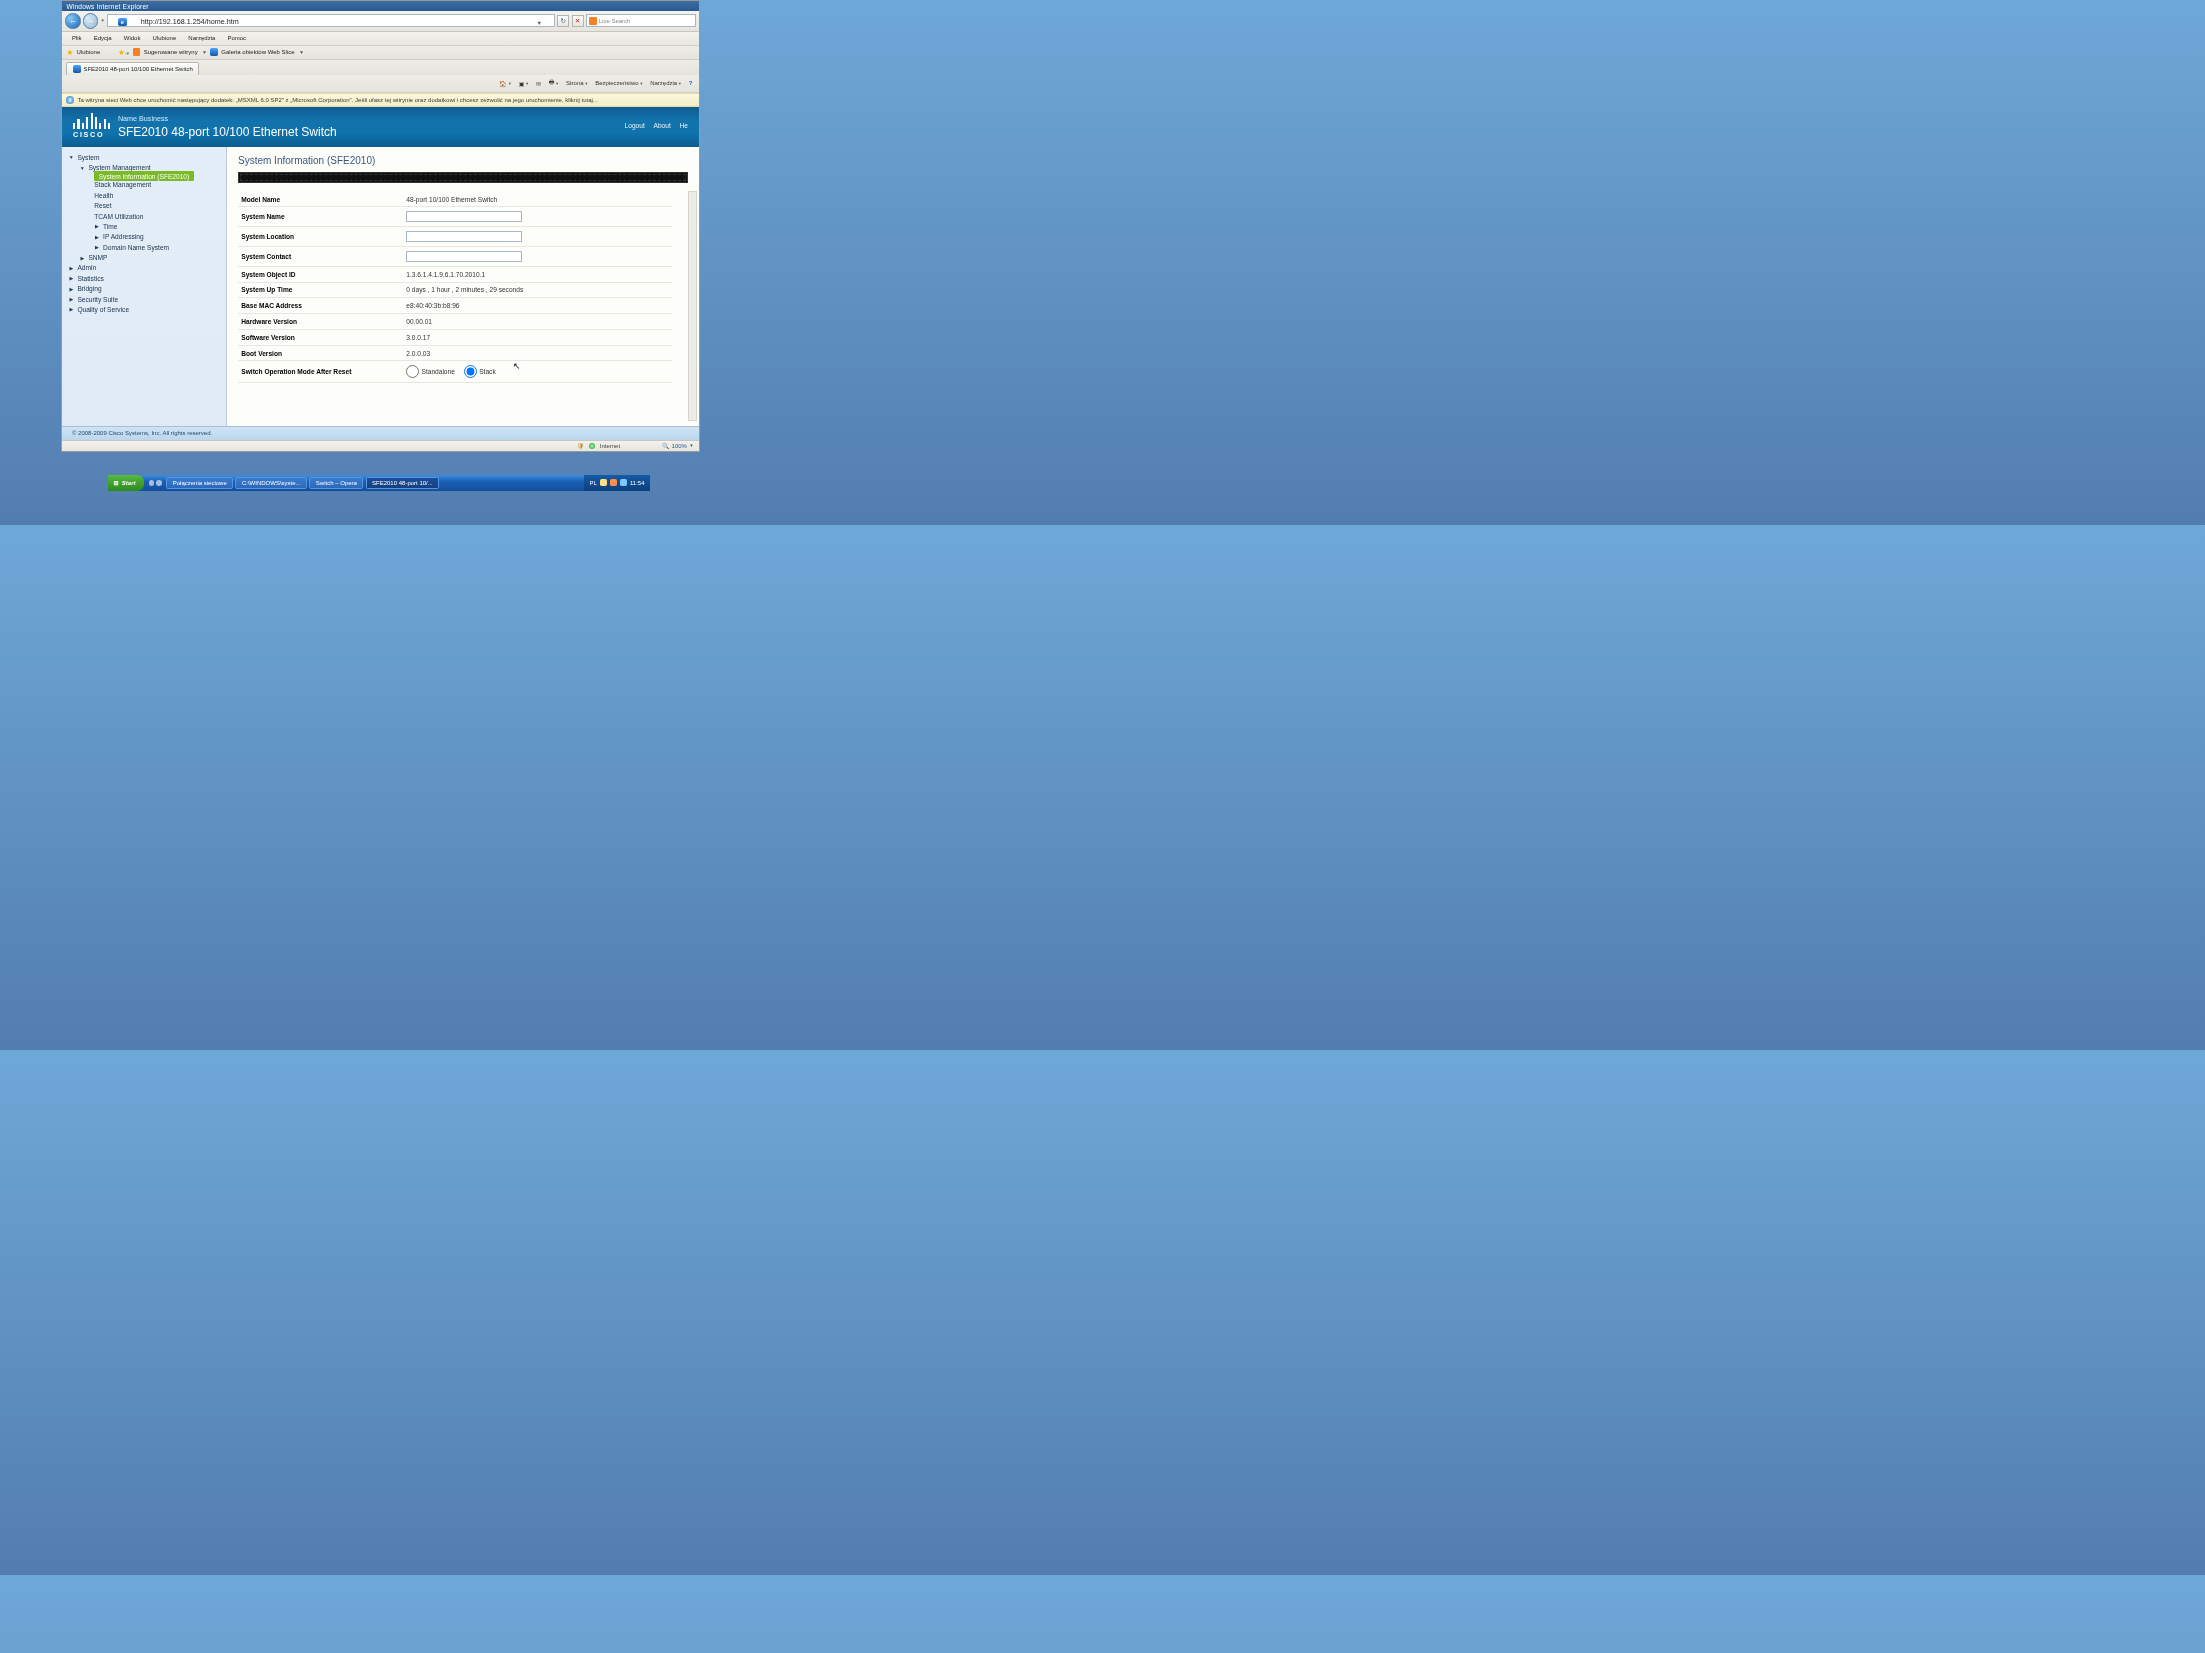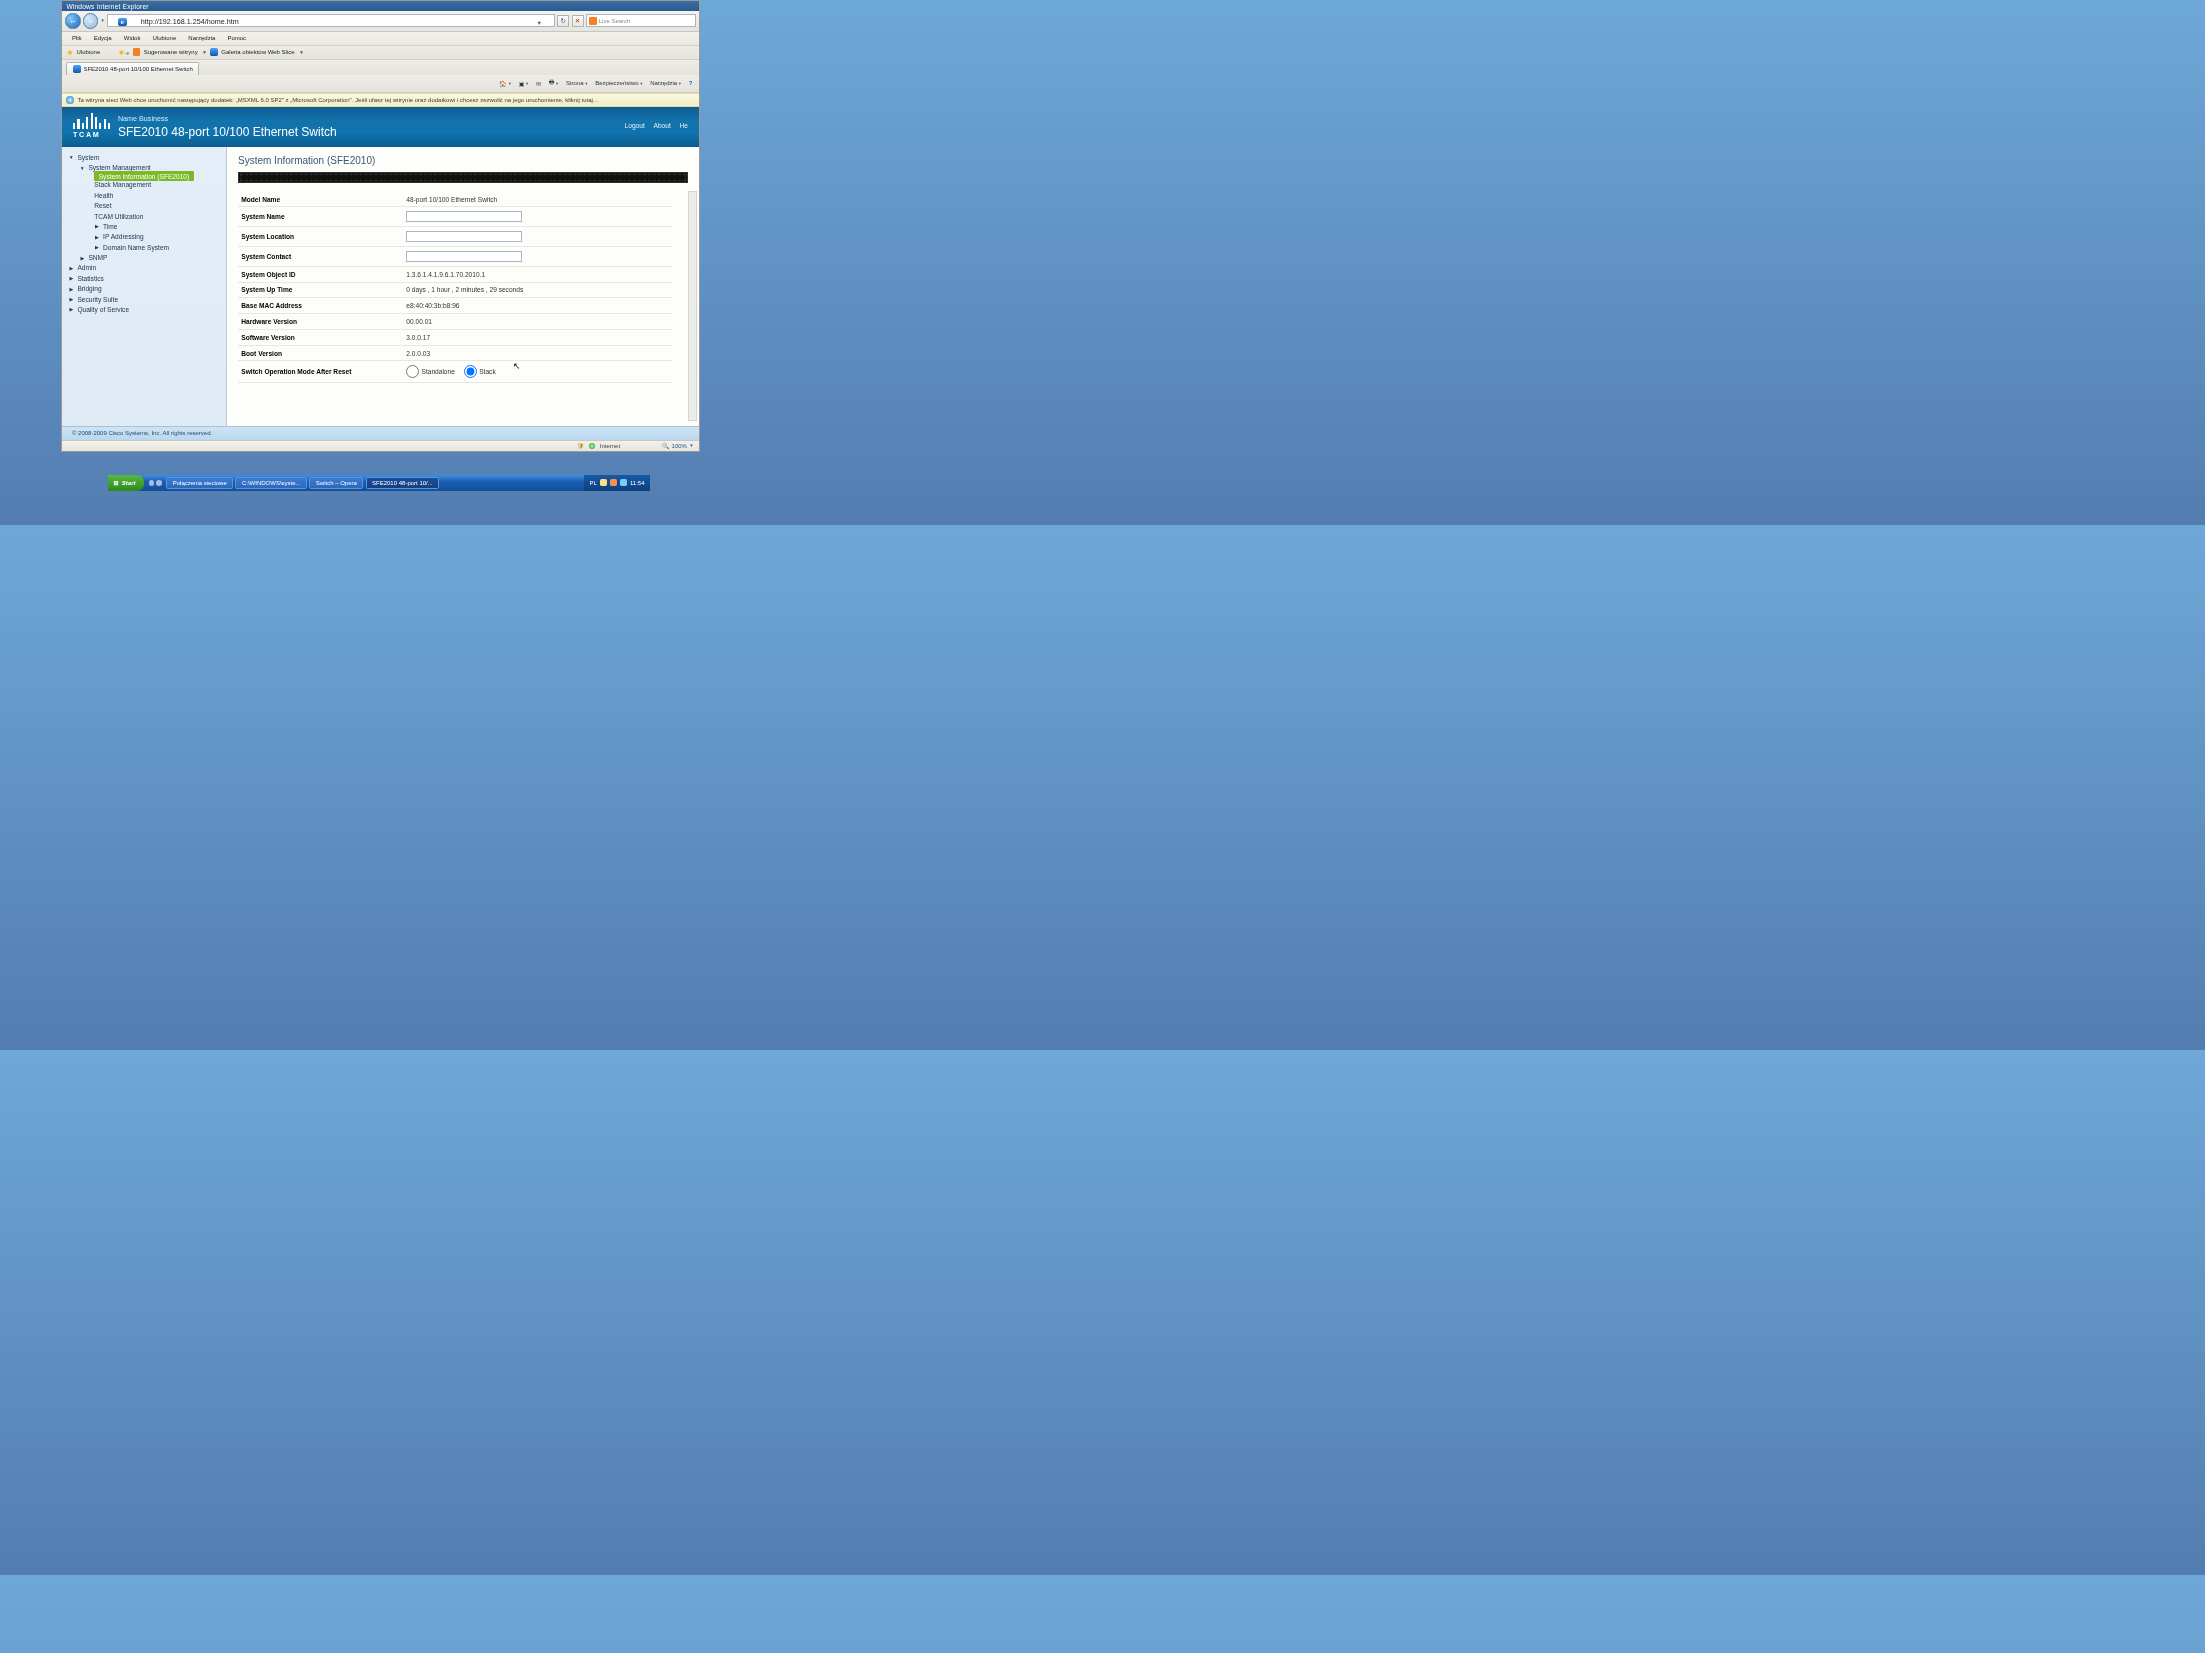--- a/index.html
+++ b/index.html
@@ -352,21 +352,21 @@
           <i style="height:5.5px"></i>
             <i style="height:10px"></i>
             <i style="height:5.5px"></i>
           <i style="height:12px"></i>
             <i style="height:15.4px"></i>
             <i style="height:12px"></i>
           <i style="height:5.5px"></i>
             <i style="height:10px"></i>
             <i style="height:5.5px"></i>
         </div>
-        <div class="cisco-word">TCAM</div>
+        <div class="cisco-word">CISCO</div>
       </div>
       <div>
         <div class="sb">Name Business</div>
         <div class="prod">SFE2010 48-port 10/100 Ethernet Switch</div>
       </div>
     </div>
     <div class="hdr-links">
       <span>Logout</span>
       <span>About</span>
       <span>He</span>

